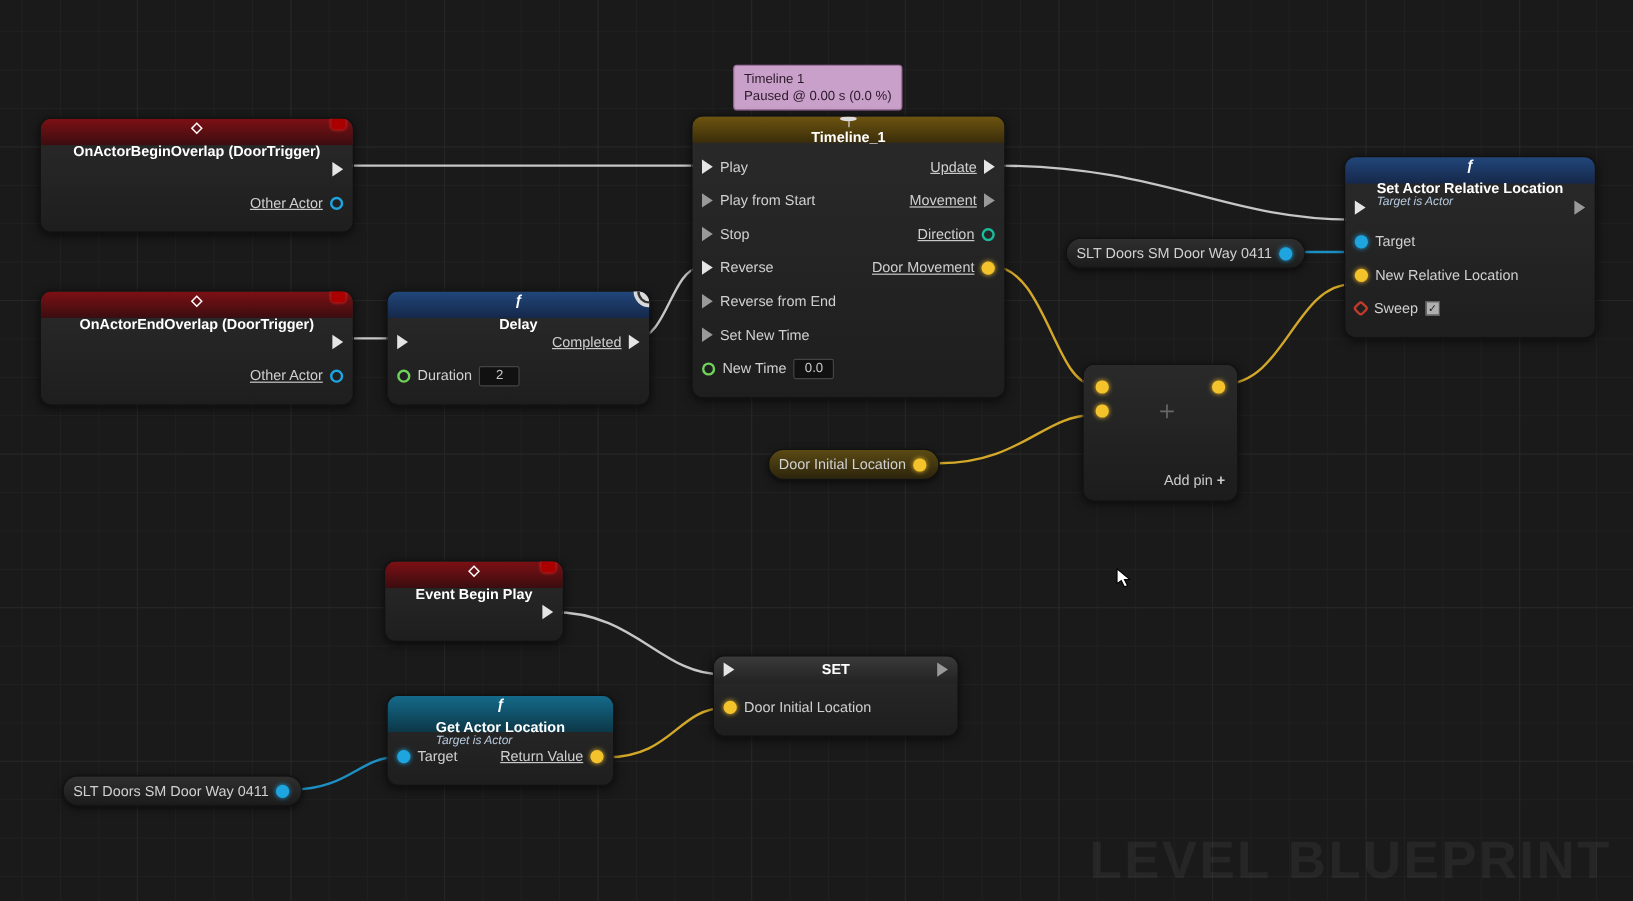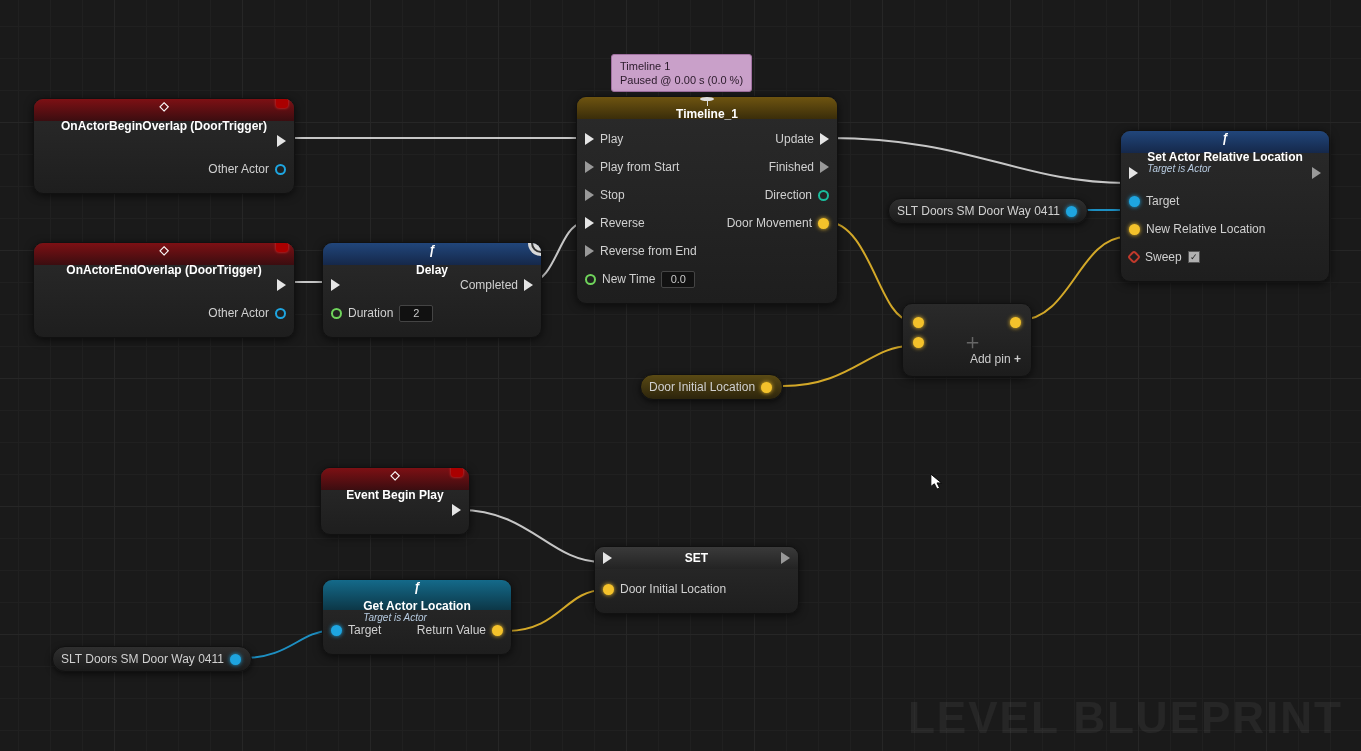--- a/index.html
+++ b/index.html
@@ -29,21 +29,21 @@
 .node .body { padding:6px 8px 10px; }
 
 .hdr.red { background:linear-gradient(180deg,#7d1014 0%,#3b0d10 100%); }
 .hdr.blue { background:linear-gradient(180deg,#21467b 0%,#15284a 100%); }
 .hdr.cyan { background:linear-gradient(180deg,#146a8a 0%,#0c3747 100%); }
 .hdr.gold { background:linear-gradient(180deg,#6e5410 0%,#3a2d0a 100%);justify-content:space-between; }
 .hdr.gray { background:linear-gradient(180deg,#3a3a3a 0%,#232323 100%); }
 
 .row { display:flex; align-items:center; height:28px;justify-content:flex-end; }
 .row .l { flex:1; display:flex; align-items:center; gap:6px; }
-.row .r { display:flex; align-items:center; gap:6px; }
+.row .r { display:flex; align-items:center; gap:6px;text-decoration:underline; }
 
 
 .pin { width:12px; height:12px; display:inline-block; }
 .pin.exec { width:0;height:0;border-left:9px solid #e5e5e5;border-top:6px solid transparent;border-bottom:6px solid transparent; }
 .pin.exec.h { border-left-color:#999; }
 .pin.circ { width:11px;height:11px;border-radius:50%; }
 .pin.blue { background:#1ea5e0; box-shadow:0 0 4px #1ea5e0; }
 .pin.blue-h { border:2px solid #1ea5e0; background:transparent; }
 .pin.yellow { background:#f4c22b; box-shadow:0 0 4px #f4c22b; }
 .pin.green-h { border:2px solid #6fd35b; background:transparent; }
@@ -73,21 +73,21 @@
 
 
 .lat { position:absolute; width:26px;height:26px;border-radius:50%;background:#d9d9d9; display:flex; align-items:center; justify-content:center; }
 .lat::after{content:"";position:absolute;width:2px;height:8px;background:#333;top:5px;left:12px;}
 .lat::before{content:"";position:absolute;width:6px;height:2px;background:#333;top:12px;left:12px;}
 .lat .b{position:absolute;inset:3px;border:2px solid #333;border-radius:50%;}
 
 
 .apn { position:absolute; width:130px; background:linear-gradient(180deg,#2a2a2a,#1c1c1c); border:1px solid #111; border-radius:10px; padding:8px 10px 10px; box-shadow:0 2px 8px rgba(0,0,0,.6);}
 .apn .plus { font-size:22px; color:#666; text-align:center; line-height:18px;}
-.apn .ap { font-size:12px; color:#ccc; text-align:right; }
+.apn .ap { font-size:12px; color:#ccc; text-align:right;margin-top:41px; }
 
 .cursor { position:absolute; left:930px; top:472px; width:14px; height:20px; }
 .cursor::before{content:"";position:absolute;border-left:2px solid #fff;border-bottom:2px solid #fff;width:0;height:0;
  border-top:14px solid #fff;border-right:9px solid transparent;transform:rotate(-20deg);}
 </style>
 </head>
 <body>
 <div class="grid"></div>
 
 <div class="canvas">
@@ -212,21 +212,21 @@
             <span class="lbl">Update</span>
             <span class="pin exec"></span>
           </span>
         </div>
     <div class="row">
           <span class="l">
             <span class="pin exec h"></span>
             <span class="lbl">Play from Start</span>
           </span>
       <span class="r">
-            <span class="lbl">Finished</span>
+            <span class="lbl">Movement</span>
             <span class="pin exec h"></span>
           </span>
         </div>
     <div class="row">
           <span class="l">
             <span class="pin exec h"></span>
             <span class="lbl">Stop</span>
           </span>
       <span class="r">
             <span class="lbl">Direction</span>
@@ -240,20 +240,27 @@
           </span>
       <span class="r">
             <span class="lbl">Door Movement</span>
             <span class="pin circ yellow"></span>
           </span>
         </div>
     <div class="row">
           <span class="l">
             <span class="pin exec h"></span>
             <span class="lbl">Reverse from End</span>
+          </span>
+          <span class="r"></span>
+        </div>
+    <div class="row">
+          <span class="l">
+            <span class="pin exec h"></span>
+            <span class="lbl">Set New Time</span>
           </span>
           <span class="r"></span>
         </div>
     <div class="row">
           <span class="l">
             <span class="pin circ green-h"></span>
             <span class="lbl">New Time</span>
             <input class="inp" value="0.0" style="">
           </span>
           <span class="r"></span>

